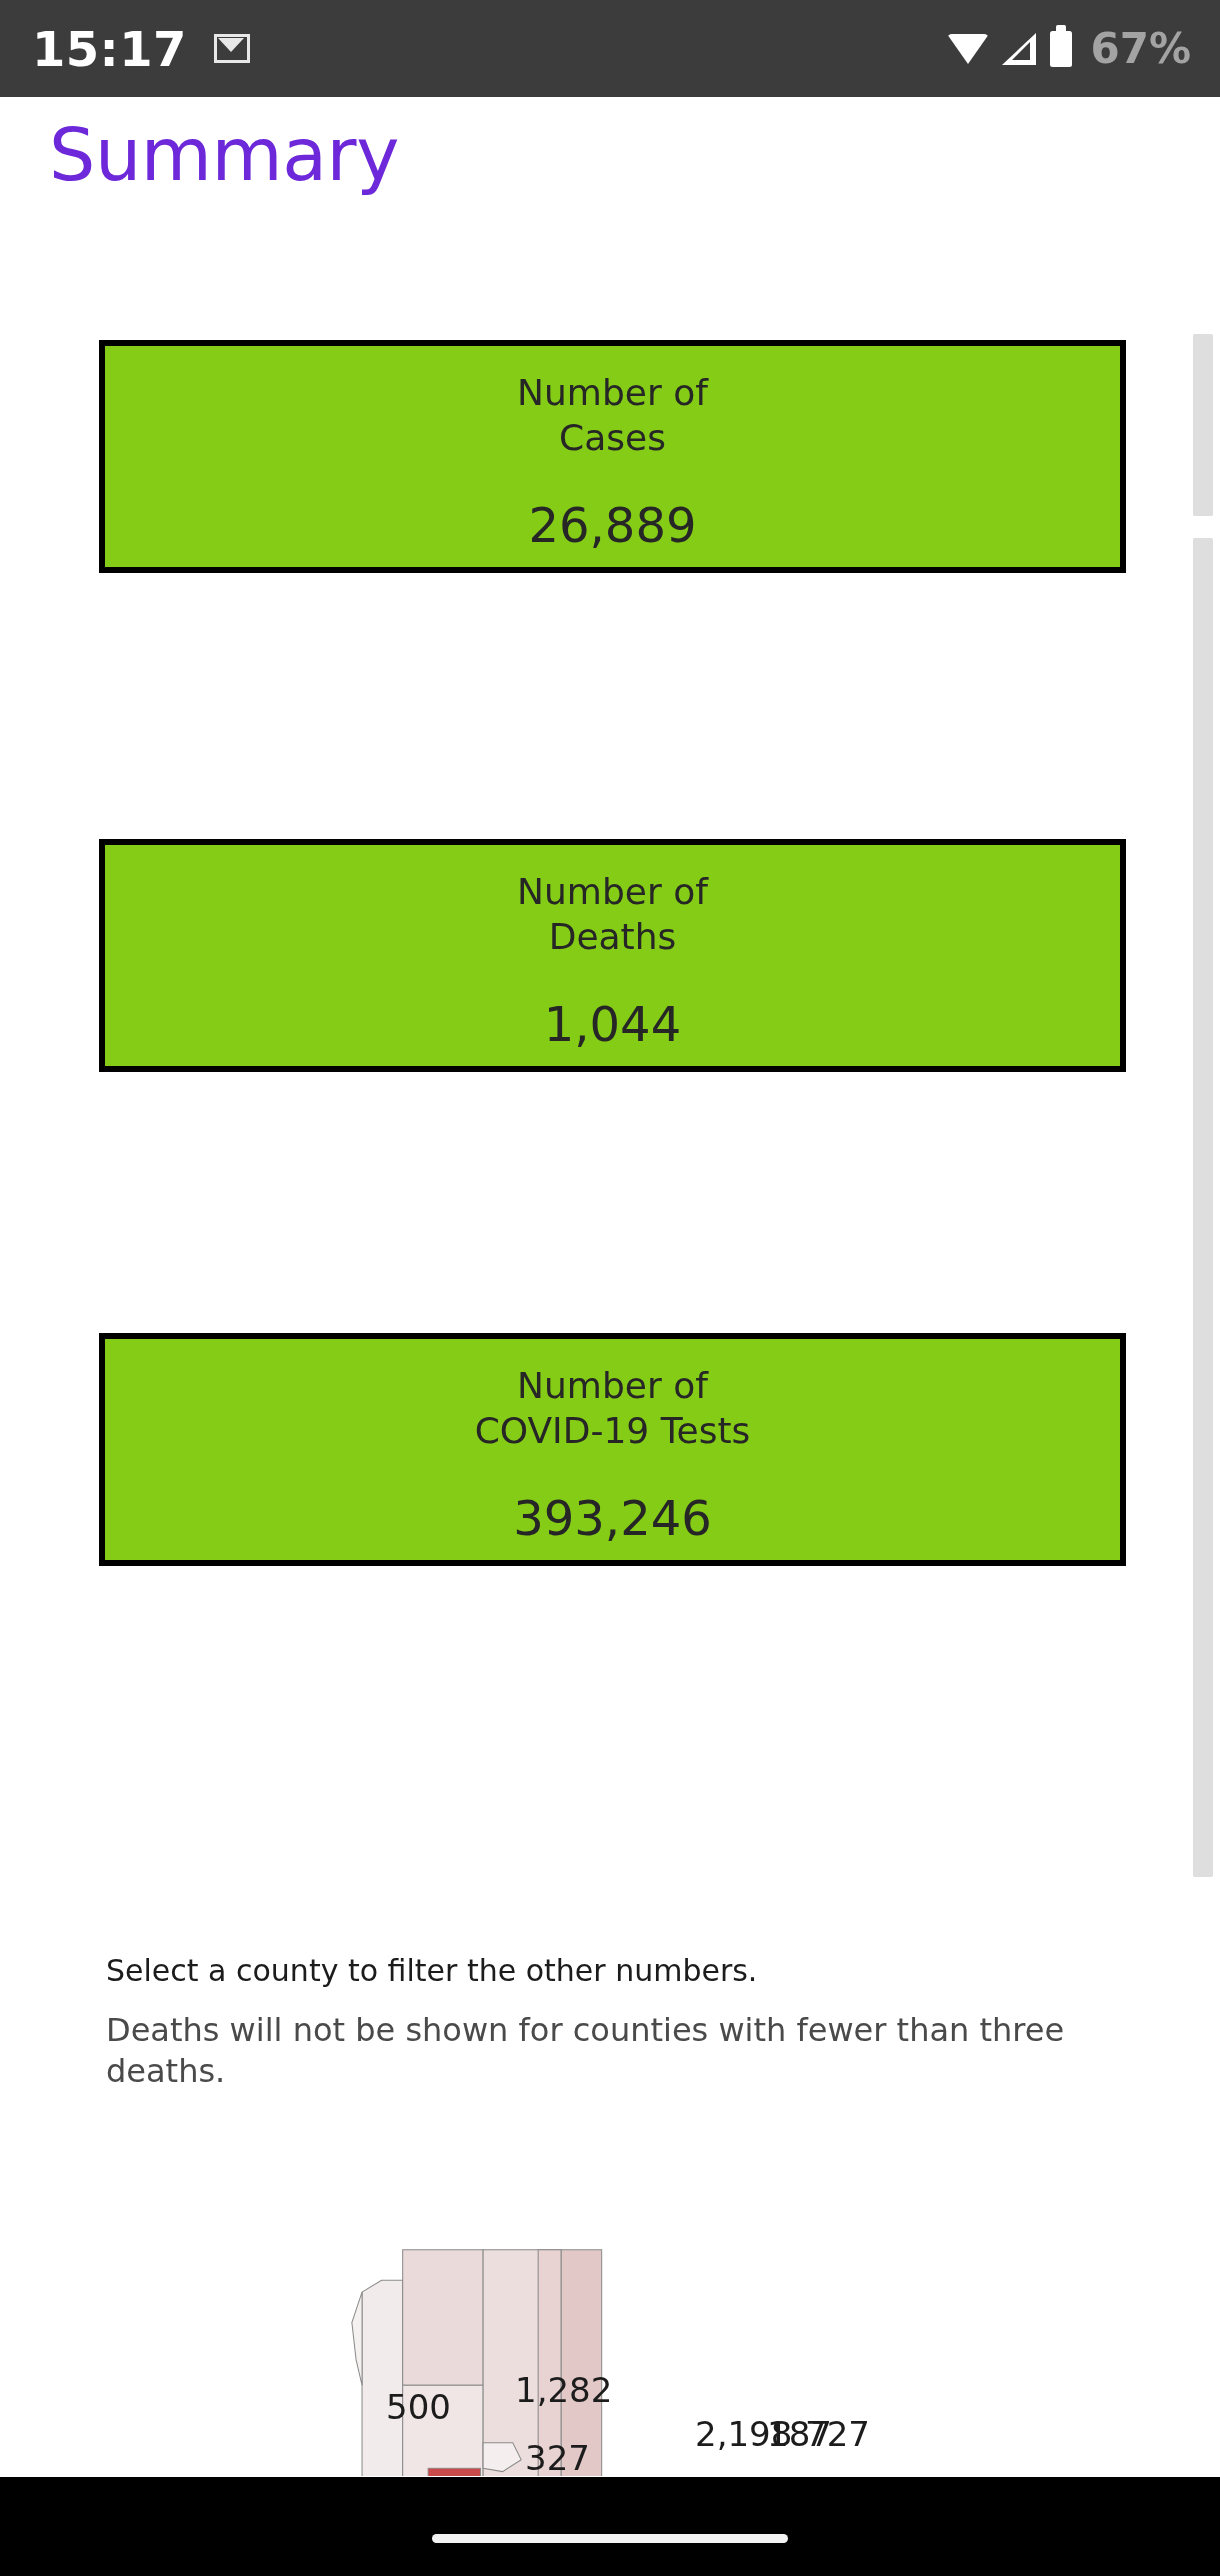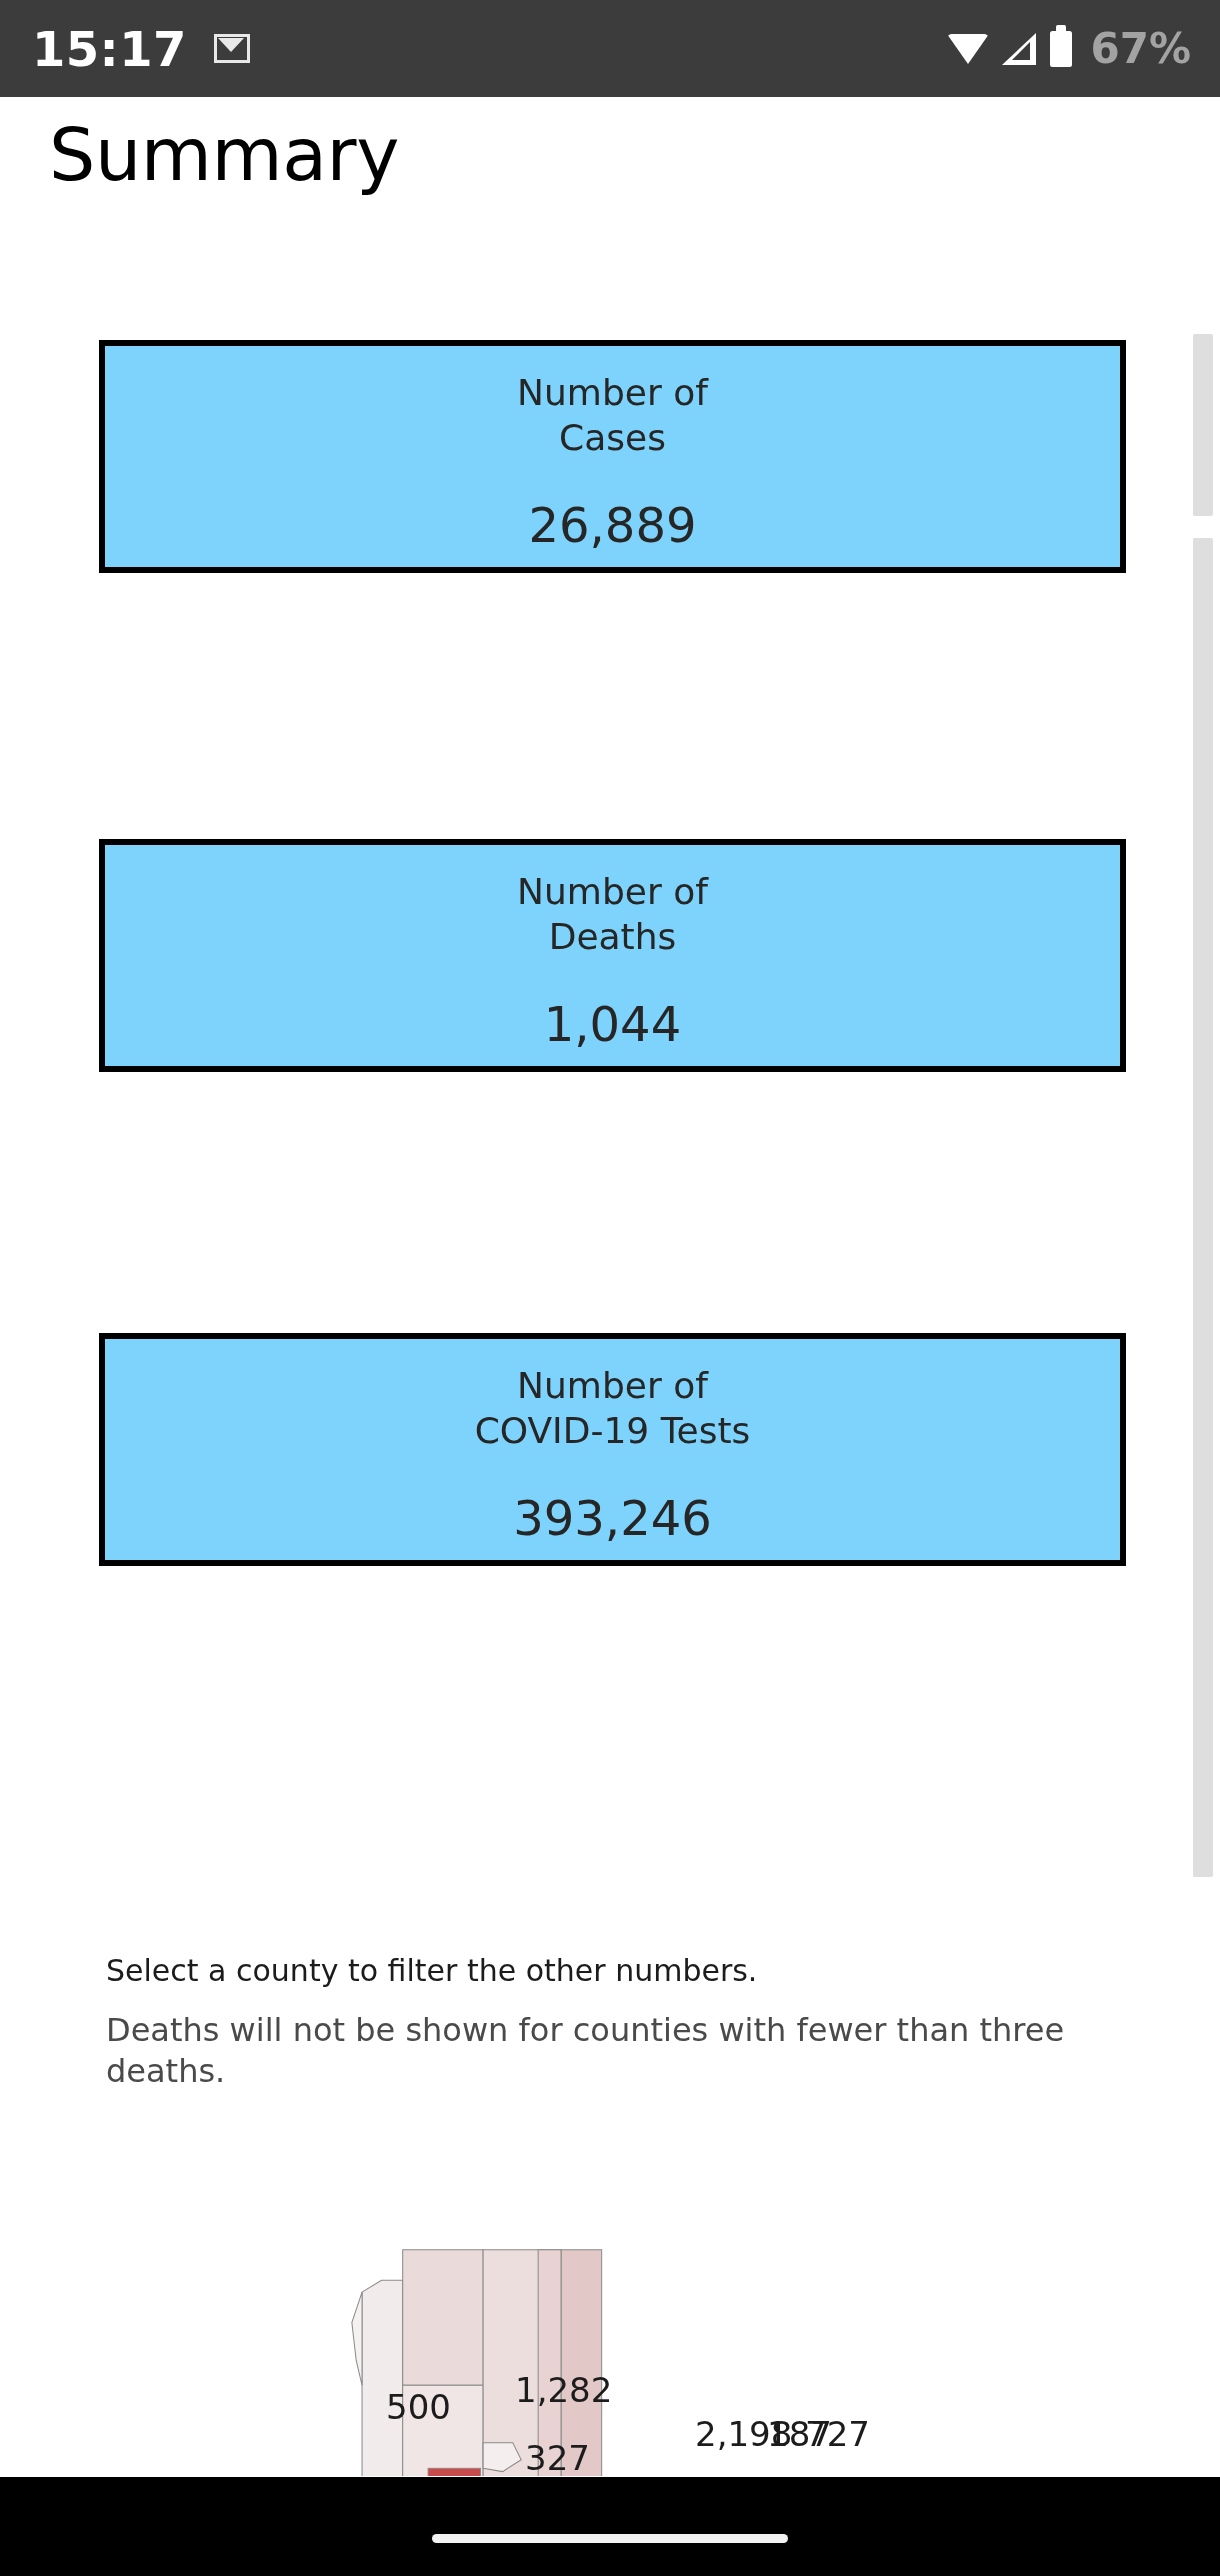--- a/index.html
+++ b/index.html
@@ -103,33 +103,33 @@
     width: 1220px;
     height: 2379px;
     background: #ffffff;
     overflow: hidden;
   }
 
   .page-title {
     position: absolute;
     left: 49px; top: 15.3px;
     font-size: 73px;
-    color: #000000;
+    color: #6d28d9;
     font-weight: 400;
     font-family: "DejaVu Sans", sans-serif;
     letter-spacing: -0.4px;
   }
 
   
   .kpi-card {
     position: absolute;
     left: 99px;
     width: 1027px;
     border: 6.8px solid #000000;
-    background: #7dd3fc;
+    background: #84cc16;
   }
   #kpi-0 { top: 243px;  height: 233px; }
   #kpi-1 { top: 742px;  height: 233px; }
   #kpi-2 { top: 1236px; height: 233px; }
 
   .kpi-label {
     text-align: center;
     font-size: 36px;
     color: #262626;
     line-height: 1.26;

